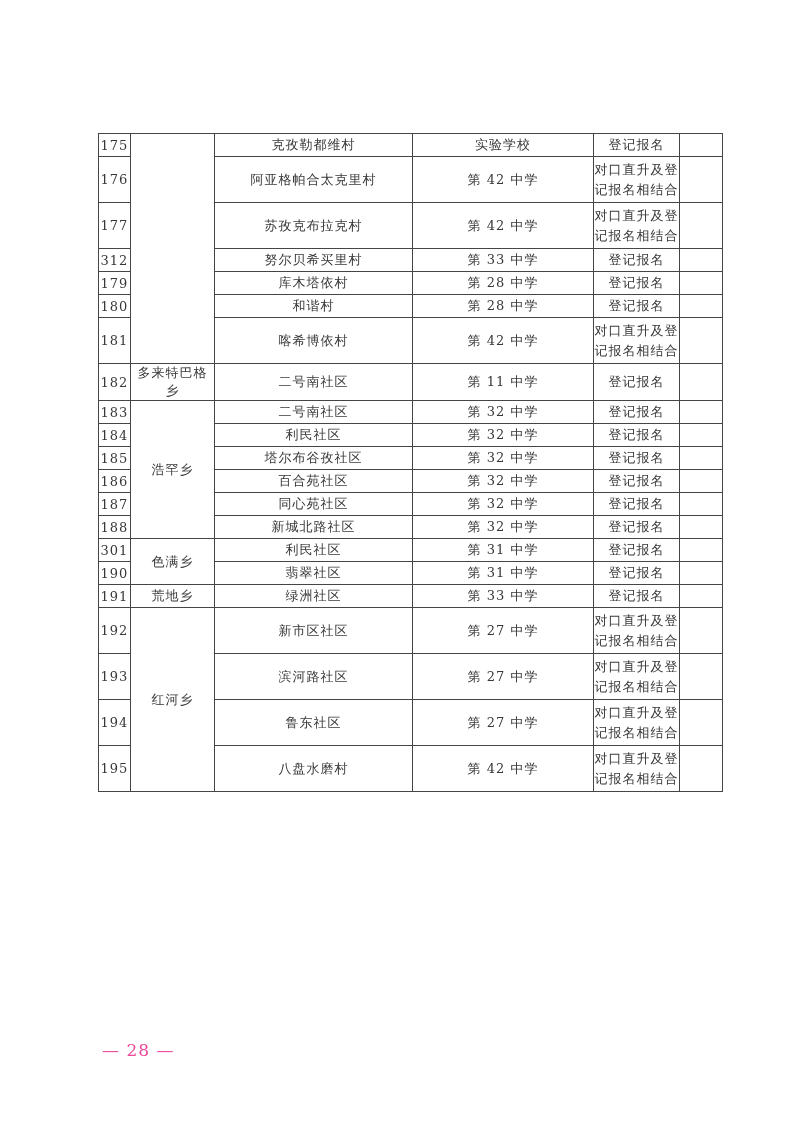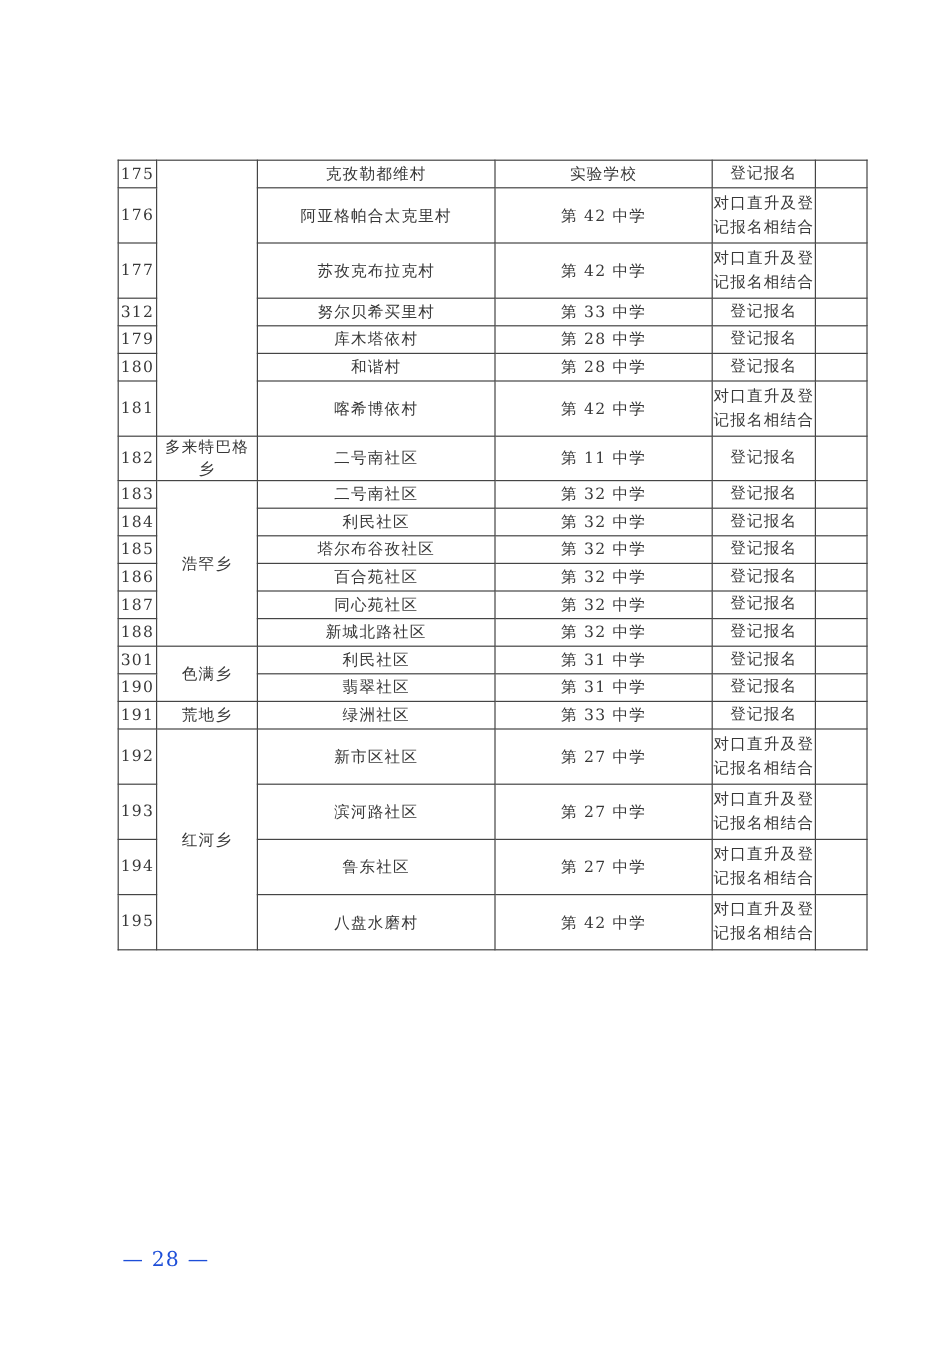--- a/index.html
+++ b/index.html
@@ -51,21 +51,21 @@
     word-break: break-all;
     line-height: 20px;
     padding: 1px 2px;
   }
   .page-footer {
     position: absolute;
     left: 102px;
     top: 1040px;
     font-size: 17px;
     letter-spacing: 1px;
-    color: #1d4ed8;
+    color: #ec4899;
     font-family: "DejaVu Serif", "Liberation Serif", serif;
   }
 </style>
 </head>
 <body>
 
 <div class="doc-page">
 
   <table class="enroll">
     <colgroup>

